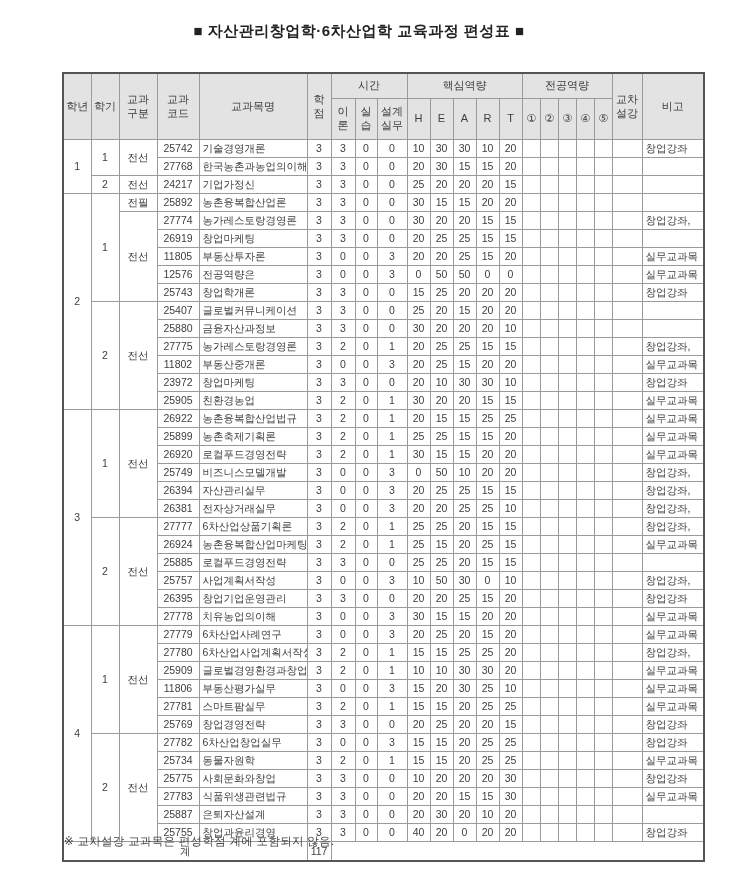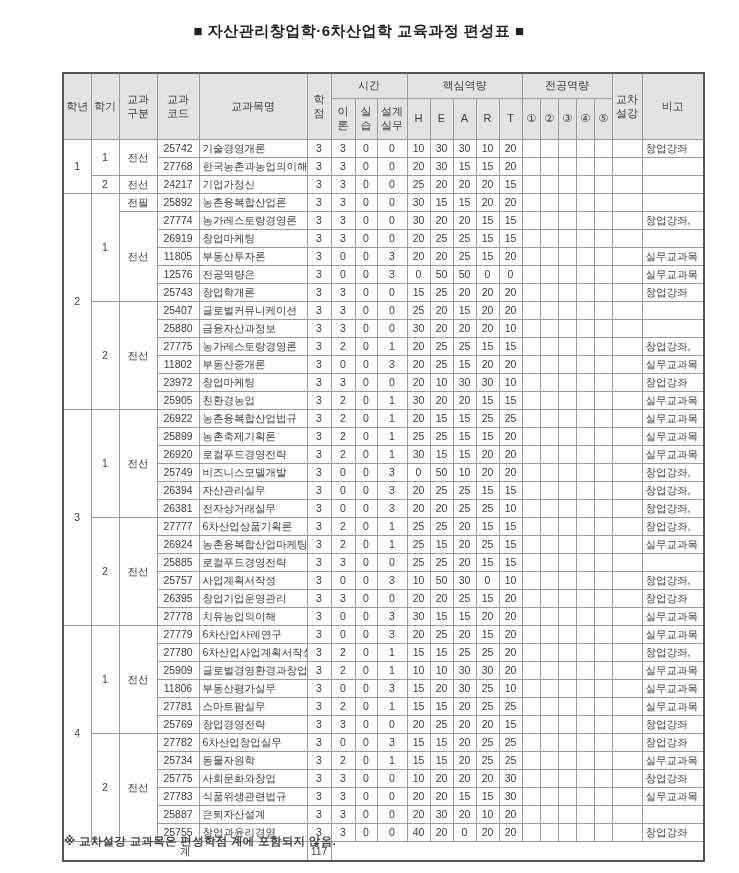--- a/index.html
+++ b/index.html
@@ -50,21 +50,21 @@
   thead tr.group-row th{height:24px;}
   thead tr.sub-row th{height:40px;}
   tbody td{height:17px;line-height:17px;}
   td.l{text-align:left;padding-left:3px;}
   td.c{text-align:center;}
   tr.total-row td{height:18px;line-height:18px;}
   .footnotes{
     position:absolute;left:64px;top:834px;
     font-size:11.5px;color:#444;
   }
-  .footnote{margin:0 0 10px 0;letter-spacing:0.3px;font-weight:bold;}
+  .footnote{margin:0 0 10px 0;letter-spacing:0.3px;}
 </style>
 </head>
 <body>
 
 <div class="page-title">■  자산관리창업학·6차산업학  교육과정  편성표  ■</div>
 
 <table class="curriculum">
   <colgroup>
     <col style="width:28px">
       <col style="width:28px">

